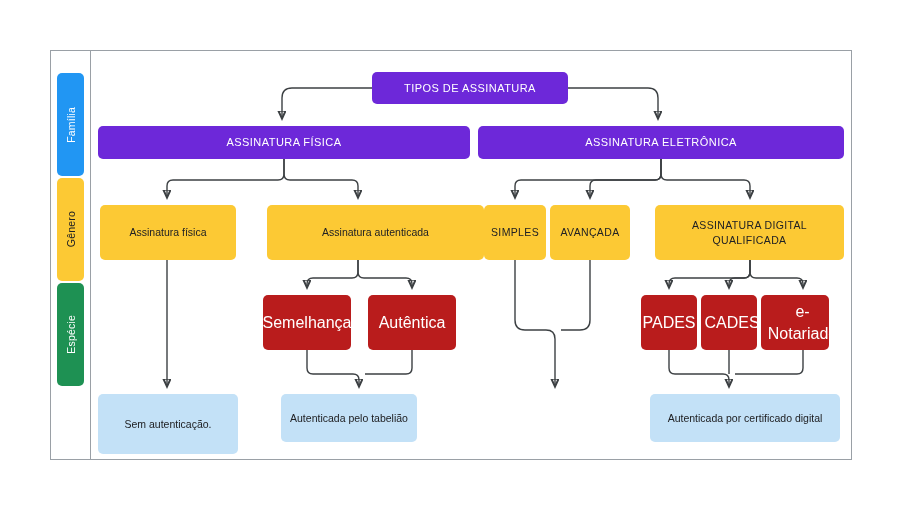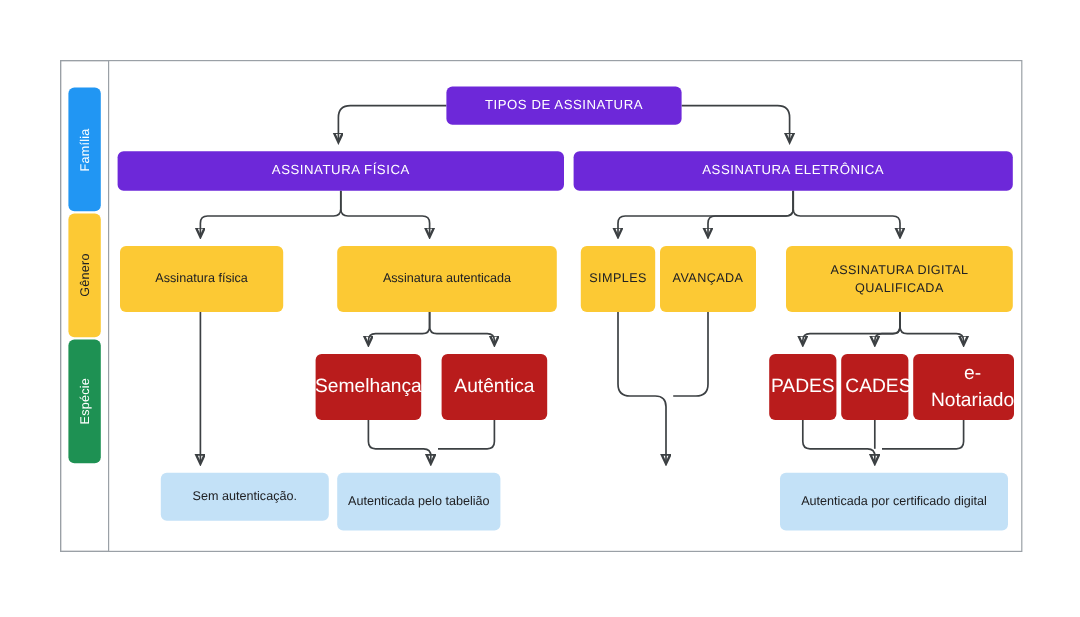--- a/index.html
+++ b/index.html
@@ -60,34 +60,34 @@
   .node-green{background:#b91c1c;color:#ffffff;font-size:16px;}
   .node-lblue{background:#c3e1f7;color:#202124;font-size:10.5px;}
 
   
   #n-tipos      {left:372px;top:72px; width:196px;height:32px;}
   #n-fisica     {left:98px; top:126px;width:372px;height:33px;}
   #n-eletronica {left:478px;top:126px;width:366px;height:33px;}
 
   
   #n-assin-fisica  {left:100px;top:205px;width:136px;height:55px;}
-  #n-assin-autent  {left:281px;top:205px;width:183px;height:55px;}
+  #n-assin-autent  {left:267px;top:205px;width:217px;height:55px;}
   #n-simples       {left:484px;top:205px;width:62px; height:55px;}
   #n-avancada      {left:550px;top:205px;width:80px; height:55px;}
   #n-adq           {left:655px;top:205px;width:189px;height:55px;}
 
   
   #n-semelhanca {left:263px;top:295px;width:88px;height:55px;}
   #n-autentica  {left:368px;top:295px;width:88px;height:55px;}
   #n-pades      {left:641px;top:295px;width:56px;height:55px;}
   #n-cades      {left:701px;top:295px;width:56px;height:55px;padding-left:12px;}
-  #n-enotariado {left:761px;top:295px;width:84px;height:55px;padding-left:21px;}
-
-  
-  #o-sem        {left:98px; top:394px;width:140px;height:40px;margin-left:36px;}
+  #n-enotariado {left:761px;top:295px;width:68px;height:55px;padding-left:21px;}
+
+  
+  #o-sem        {left:98px; top:394px;width:140px;height:60px;}
   #o-tabeliao   {left:281px;top:394px;width:136px;height:48px;}
   #o-tokens     {left:482px;top:394px;width:145px;height:48px;}
   #o-certificado{left:650px;top:394px;width:190px;height:48px;}
 
   
   #connectors{
     position:absolute;left:0;top:0;width:900px;height:514px;
     pointer-events:none;
   }
   #connectors path{fill:none;stroke:#3c4043;stroke-width:1.4;}

